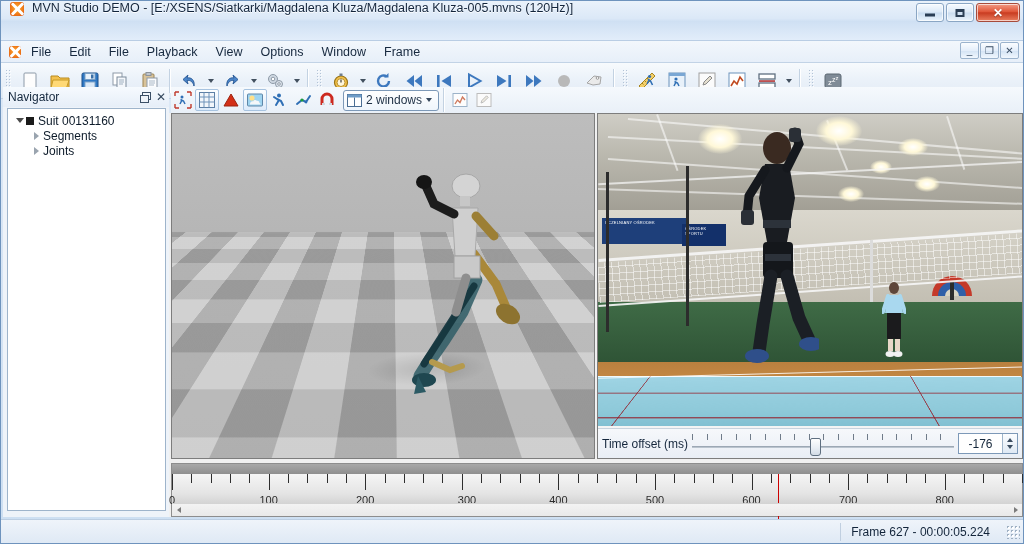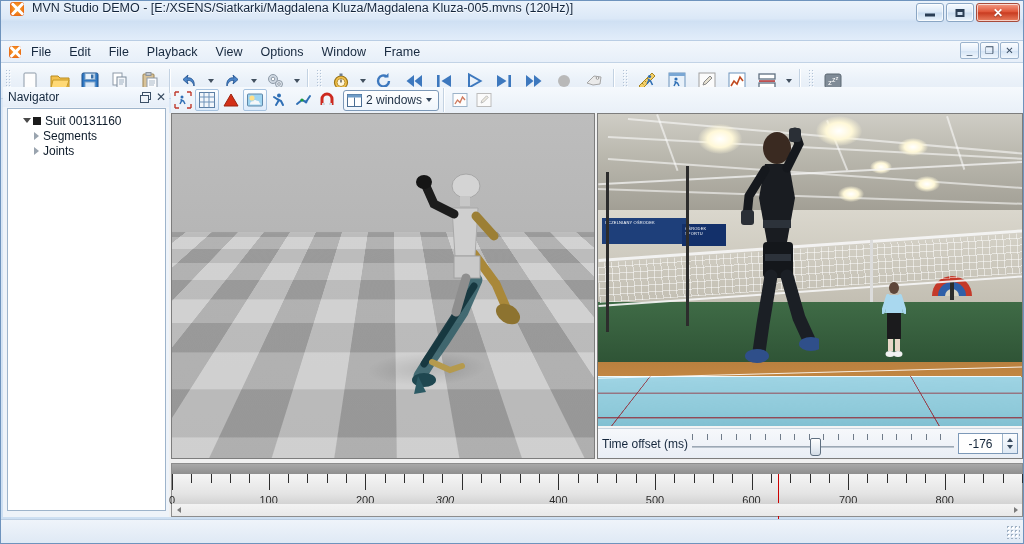--- a/index.html
+++ b/index.html
@@ -493,21 +493,21 @@
       <span class="sp"></span>
       <span class="navbtn">
         <svg width="11" height="11" viewBox="0 0 11 11">
           <rect x="2.5" y="0.5" width="8" height="7" fill="none" stroke="#3b4f66"></rect>
           <rect x="0.5" y="3.5" width="8" height="7" fill="#eef3f9" stroke="#3b4f66"></rect>
         </svg>
       </span>
       <span class="navbtn">✕</span>
     </div>
     <div class="navtree">
-      <div class="tnode" style="padding-left:12px">
+      <div class="tnode" style="padding-left:5px">
         <span class="tw">
             <span class="arrow-d"></span>
           </span>
         <span class="sq"></span>
         <span>Suit 00131160</span>
       </div>
       <div class="tnode" style="padding-left:22px">
         <span class="tw">
             <span class="arrow-r"></span>
           </span>
@@ -700,21 +700,21 @@
           <div class="tick" style="left: 734.091px; height: 9px;"></div>
           <div class="tick" style="left: 753.409px; height: 9px;"></div>
           <div class="tick" style="left: 772.727px; height: 16px;"></div>
           <div class="tick" style="left: 792.045px; height: 9px;"></div>
           <div class="tick" style="left: 811.364px; height: 9px;"></div>
           <div class="tick" style="left: 830.682px; height: 9px;"></div>
           <div class="tick" style="left: 850px; height: 9px;"></div>
           <div class="tlab" style="left: 0px;">0</div>
           <div class="tlab" style="left: 96.5909px;">100</div>
           <div class="tlab" style="left: 193.182px;">200</div>
-          <div class="tlab" style="left: 273px; font-style: italic;">300</div>
+          <div class="tlab" style="left: 295px;">300</div>
           <div class="tlab" style="left: 386.364px;">400</div>
           <div class="tlab" style="left: 482.955px;">500</div>
           <div class="tlab" style="left: 579.545px;">600</div>
           <div class="tlab" style="left: 676.136px;">700</div>
           <div class="tlab" style="left: 772.727px;">800</div>
           <div class="playhead" style="left: 605.625px; background: rgb(204, 0, 0);"></div>
         </div>
       <div class="tlbody"></div>
       <div class="hscroll">
         <span class="harrow">
@@ -722,15 +722,16 @@
           </span>
         <span style="flex:1"></span>
         <span class="harrow">
             <i class="rt"></i>
           </span>
       </div>
     </div>
   </div>
 
   <div class="status">
+    <div class="statcell">Frame 627 - 00:00:05.224</div>
     <div class="grip-res"></div>
   </div>
 </div>
 
 </body></html>

